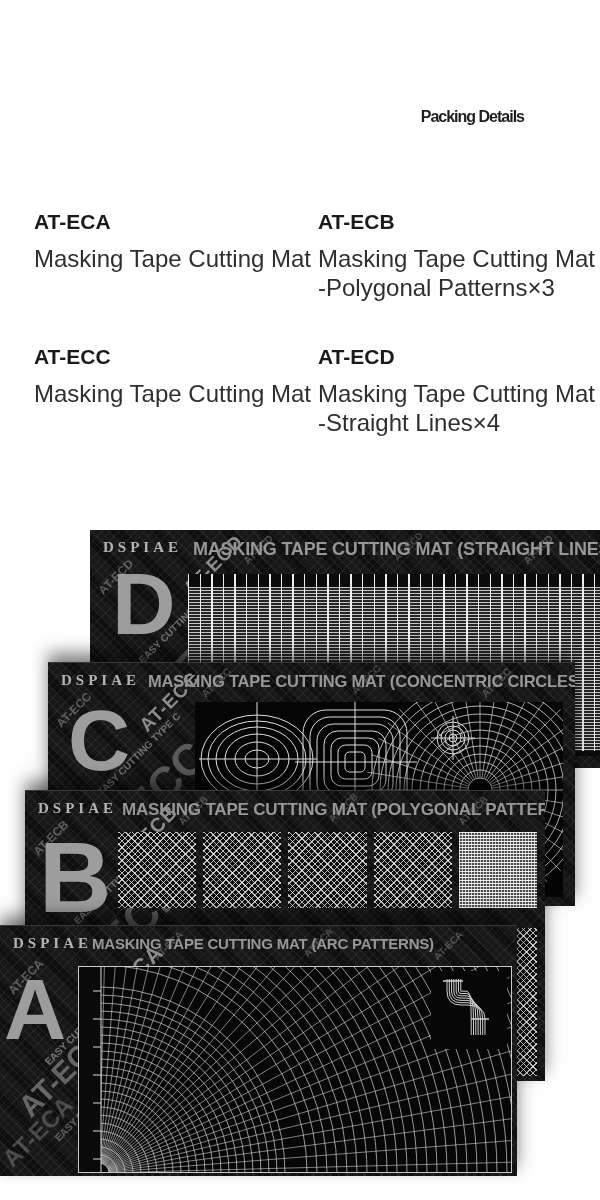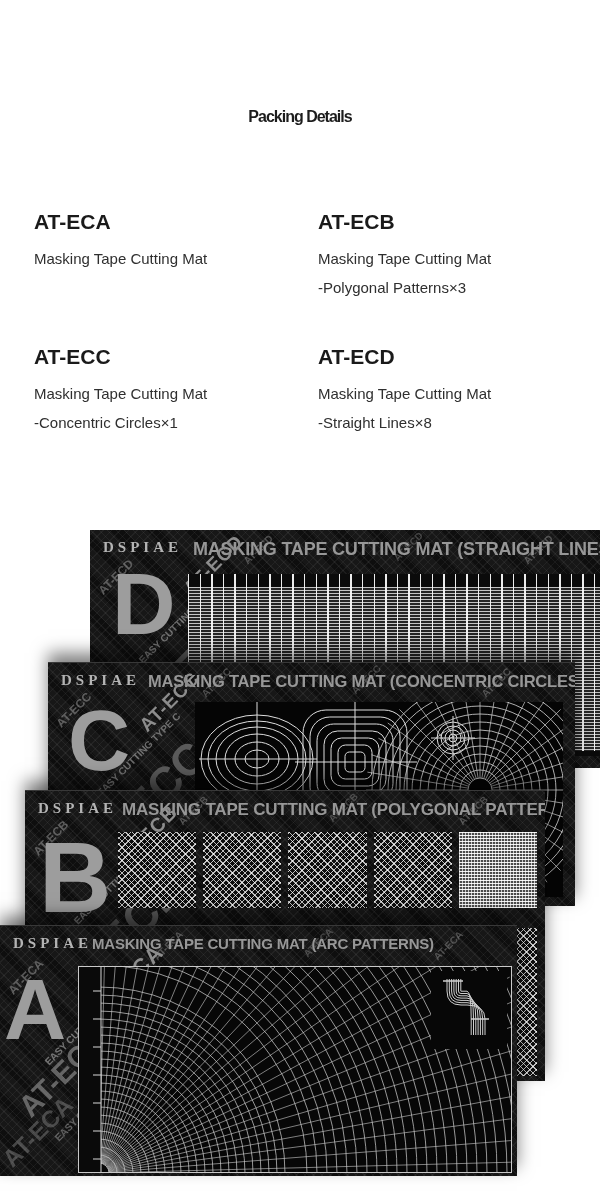--- a/index.html
+++ b/index.html
@@ -1,23 +1,23 @@
 <!DOCTYPE html>
 <html><head>
 <meta charset="utf-8">
 <style>
   html,body{margin:0;padding:0;background:#fff;}
   .stage{position:relative;width:600px;height:1200px;background:#ffffff;overflow:hidden;
          font-family:"Liberation Sans",sans-serif;}
   
-  .page-title{position:absolute;top:108px;left:0;width:600px;text-align:center;
+  .page-title{position:absolute;top:108px;left:0;width:524px;text-align:right;
 conversation    font-size:44px;font-weight:700;color:#1d1d1d;letter-spacing:-1px;}
   .item{position:absolute;width:280px;}
   .item h3{margin:0 0 11px 0;font-size:21px;font-weight:700;color:#1a1a1a;letter-spacing:0;}
-  .item p{margin:0;font-size:15px;line-height:28.5px;color:#2f2f2f;}
+  .item p{margin:0;font-size:24px;line-height:28.5px;color:#2f2f2f;}
   
   .mat{position:absolute;overflow:hidden;background-color:#171717;
        background-image:
          repeating-linear-gradient(45deg, rgba(255,255,255,0.055) 0 1px, transparent 1px 6px),
          repeating-linear-gradient(-45deg, rgba(255,255,255,0.05) 0 1px, transparent 1px 6px),
          repeating-linear-gradient(45deg, rgba(0,0,0,0.38) 0 10px, transparent 10px 26px);}
   .mat-c,.mat-b,.mat-a{box-shadow:0 -9px 16px rgba(0,0,0,0.5);border-top:1px solid #383838;}
   .brand{position:absolute;left:13px;top:9px;font-family:"Liberation Serif",serif;
          font-weight:700;font-size:15px;letter-spacing:4px;color:#b4b4b4;}
   .mtitle{position:absolute;top:9px;font-weight:700;color:#979797;white-space:nowrap;
@@ -61,26 +61,25 @@
     <p>Masking Tape Cutting Mat</p>
   </div>
   <div class="item" style="left:318px;top:210px;">
     <h3>AT-ECB</h3>
     <p>Masking Tape Cutting Mat</p>
     <p>-Polygonal Patterns×3</p>
   </div>
   <div class="item" style="left:34px;top:345px;">
     <h3>AT-ECC</h3>
     <p>Masking Tape Cutting Mat</p>
-    <p>-Concentric Circles×1</p>
   </div>
   <div class="item" style="left:318px;top:345px;">
     <h3>AT-ECD</h3>
     <p>Masking Tape Cutting Mat</p>
-    <p>-Straight Lines×8</p>
+    <p>-Straight Lines×4</p>
   </div>
 
   <div class="mat mat-d" style="left:90px;top:530px;width:540px;height:238px;z-index:1;">
     <span class="wm" style="left:4px;top:40px;font-size:12px;opacity:.30;">AT-ECD</span>
     <span class="wm" style="left:34px;top:86px;font-size:10px;opacity:.38;">EASY CUTTING TYPE D</span>
     <span class="wm" style="left:2px;top:150px;font-size:13px;opacity:.30;">AT-ECD</span>
     <span class="wm" style="left:58px;top:188px;font-size:10px;opacity:.26;">DSPIAE</span>
     <span class="wm" style="left:150px;top:14px;font-size:10px;opacity:.25;">AT-ECD</span>
     <span class="wm" style="left:300px;top:11px;font-size:10px;opacity:.22;">AT-ECD</span>
     <span class="wm" style="left:430px;top:14px;font-size:10px;opacity:.25;">AT-ECD</span>

